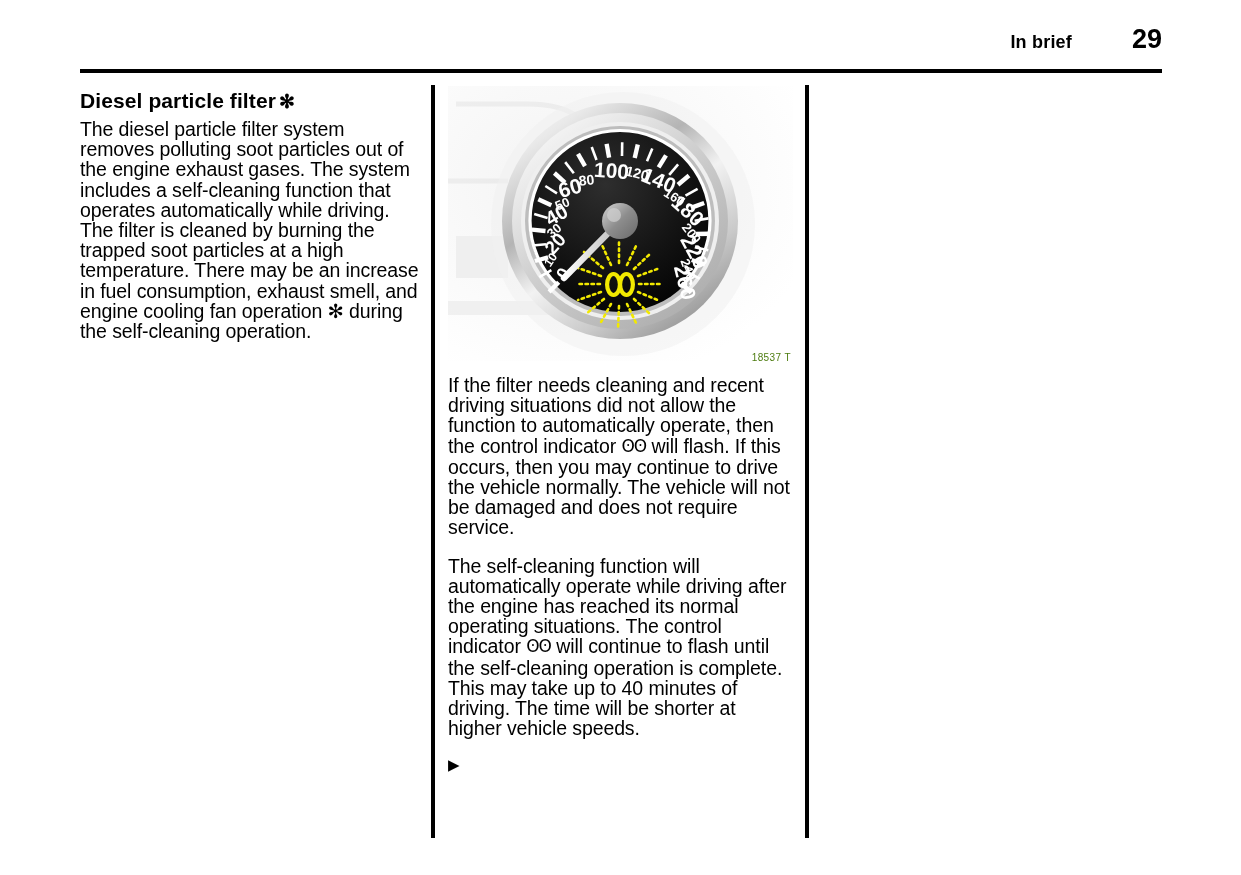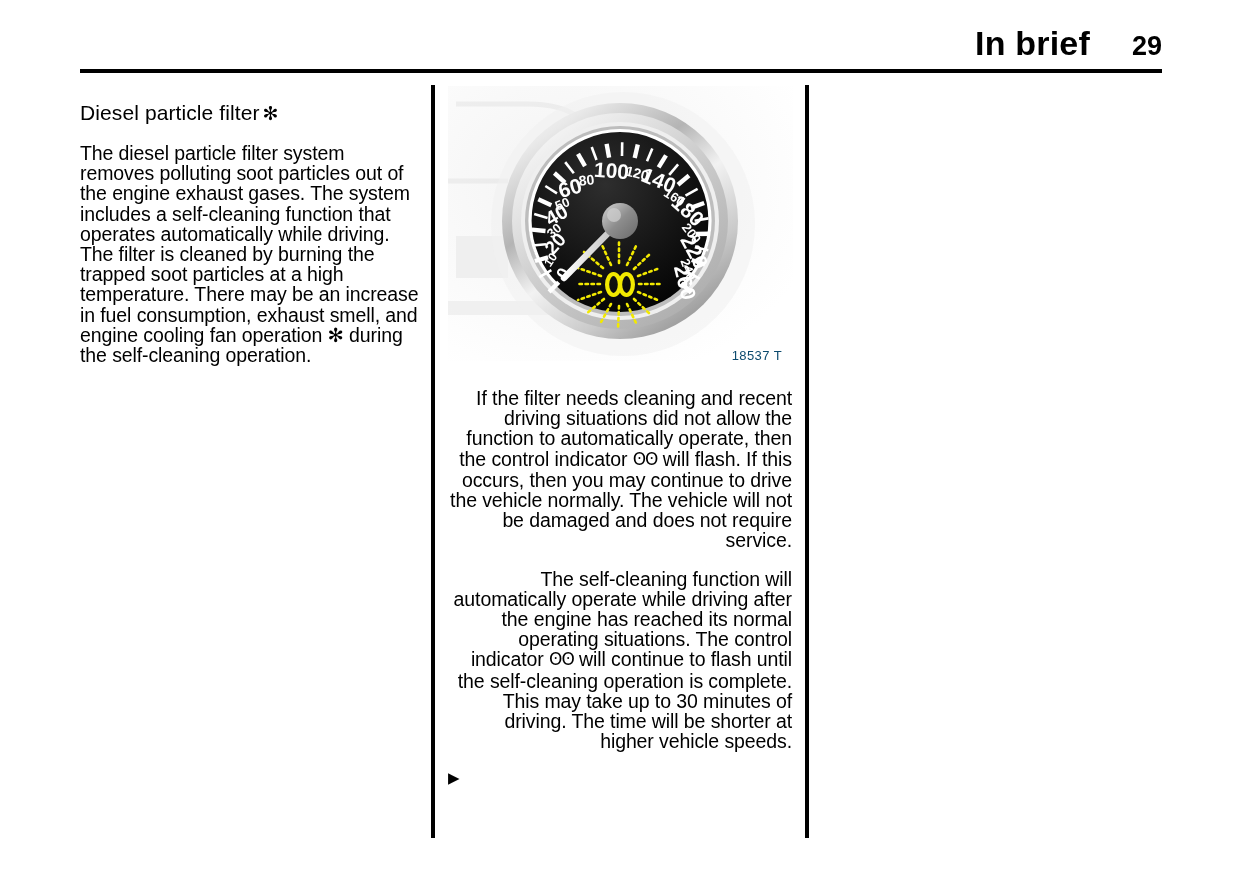--- a/index.html
+++ b/index.html
@@ -24,29 +24,29 @@
     width: 1082px;
     height: 44px;
   }
   .header-inner {
     display: flex;
     align-items: baseline;
     justify-content: flex-end;
     height: 100%;
   }
   .header-title {
-    font-size: 34px;
+    font-size: 18px;
     font-weight: bold;
     letter-spacing: 0.2px;
     text-align: center;
   }
   .header-pageno {
     font-size: 27px;
     font-weight: bold;
-    margin-left: 38px;
+    margin-left: 56px;
     min-width: 34px;
     text-align: right;
   }
   .header-rule {
     position: absolute;
     left: 80px;
     top: 69px;
     width: 1082px;
     height: 4px;
     background: #000;
@@ -62,38 +62,38 @@
   }
   .divider-left  { left: 431px; }
   .divider-right { left: 805px; }
 
   
   .col {
     position: absolute;
     top: 84px;
   }
   .col-left   { left: 80px;  width: 340px; }
-  .col-right  { left: 448px; width: 344px; text-align: right; }
+  .col-right  { left: 448px; width: 344px; }
 
   .section-heading {
     font-size: 21px;
-    font-weight: normal;
-    margin: 16px 0 4px 0;
+    font-weight: bold;
+    margin: 4px 0 4px 0;
     line-height: 26px;
     letter-spacing: 0.1px;
   }
   .snow-glyph {
     font-size: 19px;
     margin-left: 3px;
   }
 
   p.body-text {
     font-size: 19.5px;
     line-height: 20.2px;
-    margin: 16px 0 18px 0;
+    margin: 3px 0 18px 0;
     letter-spacing: -0.1px;
   }
   p.body-text:last-child { margin-bottom: 0; }
 
   .ind-glyph {
     font-family: "DejaVu Sans", sans-serif;
     font-size: 17px;
     letter-spacing: -1px;
     position: relative;
     top: -1px;
@@ -116,24 +116,24 @@
   
   .figure {
     position: absolute;
     left: 448px;
     top: 86px;
     width: 345px;
     height: 275px;
   }
   .figure-caption {
     position: absolute;
-    right: 11px;
+    right: 2px;
     bottom: -2px;
-    font-size: 13px;
-    color: #0c4a6e;
+    font-size: 10px;
+    color: #4d7c0f;
     letter-spacing: 0.4px;
   }
   .gauge-svg { display: block; }
 </style>
 </head>
 <body>
 
 <div class="page-header">
   <div class="header-inner">
     <span class="header-title">In brief</span>
@@ -293,18 +293,18 @@
     <circle cx="166" cy="129" r="7" fill="#cfcfcf" opacity="0.75"></circle>
   </svg>
   <div class="figure-caption">18537 T</div>
 </div>
 
 <div class="col col-right" style="top:372px;">
   <p class="body-text">
     <span>If the filter needs cleaning and recent driving situations did not allow the function to automatically operate, then the control indicator </span><span class="ind-glyph">ʘʘ</span><span> will flash. If this occurs, then you may continue to drive the vehicle normally. The vehicle will not be damaged and does not require service.</span>
   </p>
   <p class="body-text">
-    <span>The self-cleaning function will automatically operate while driving after the engine has reached its normal operating situations. The control indicator </span><span class="ind-glyph">ʘʘ</span><span> will continue to flash until the self-cleaning operation is complete. This may take up to 30 minutes of driving. The time will be shorter at higher vehicle speeds.</span>
+    <span>The self-cleaning function will automatically operate while driving after the engine has reached its normal operating situations. The control indicator </span><span class="ind-glyph">ʘʘ</span><span> will continue to flash until the self-cleaning operation is complete. This may take up to 40 minutes of driving. The time will be shorter at higher vehicle speeds.</span>
   </p>
   <p class="xref">
     <span class="xref-arrow">▶</span>
   </p>
 </div>
 
 </body></html>

